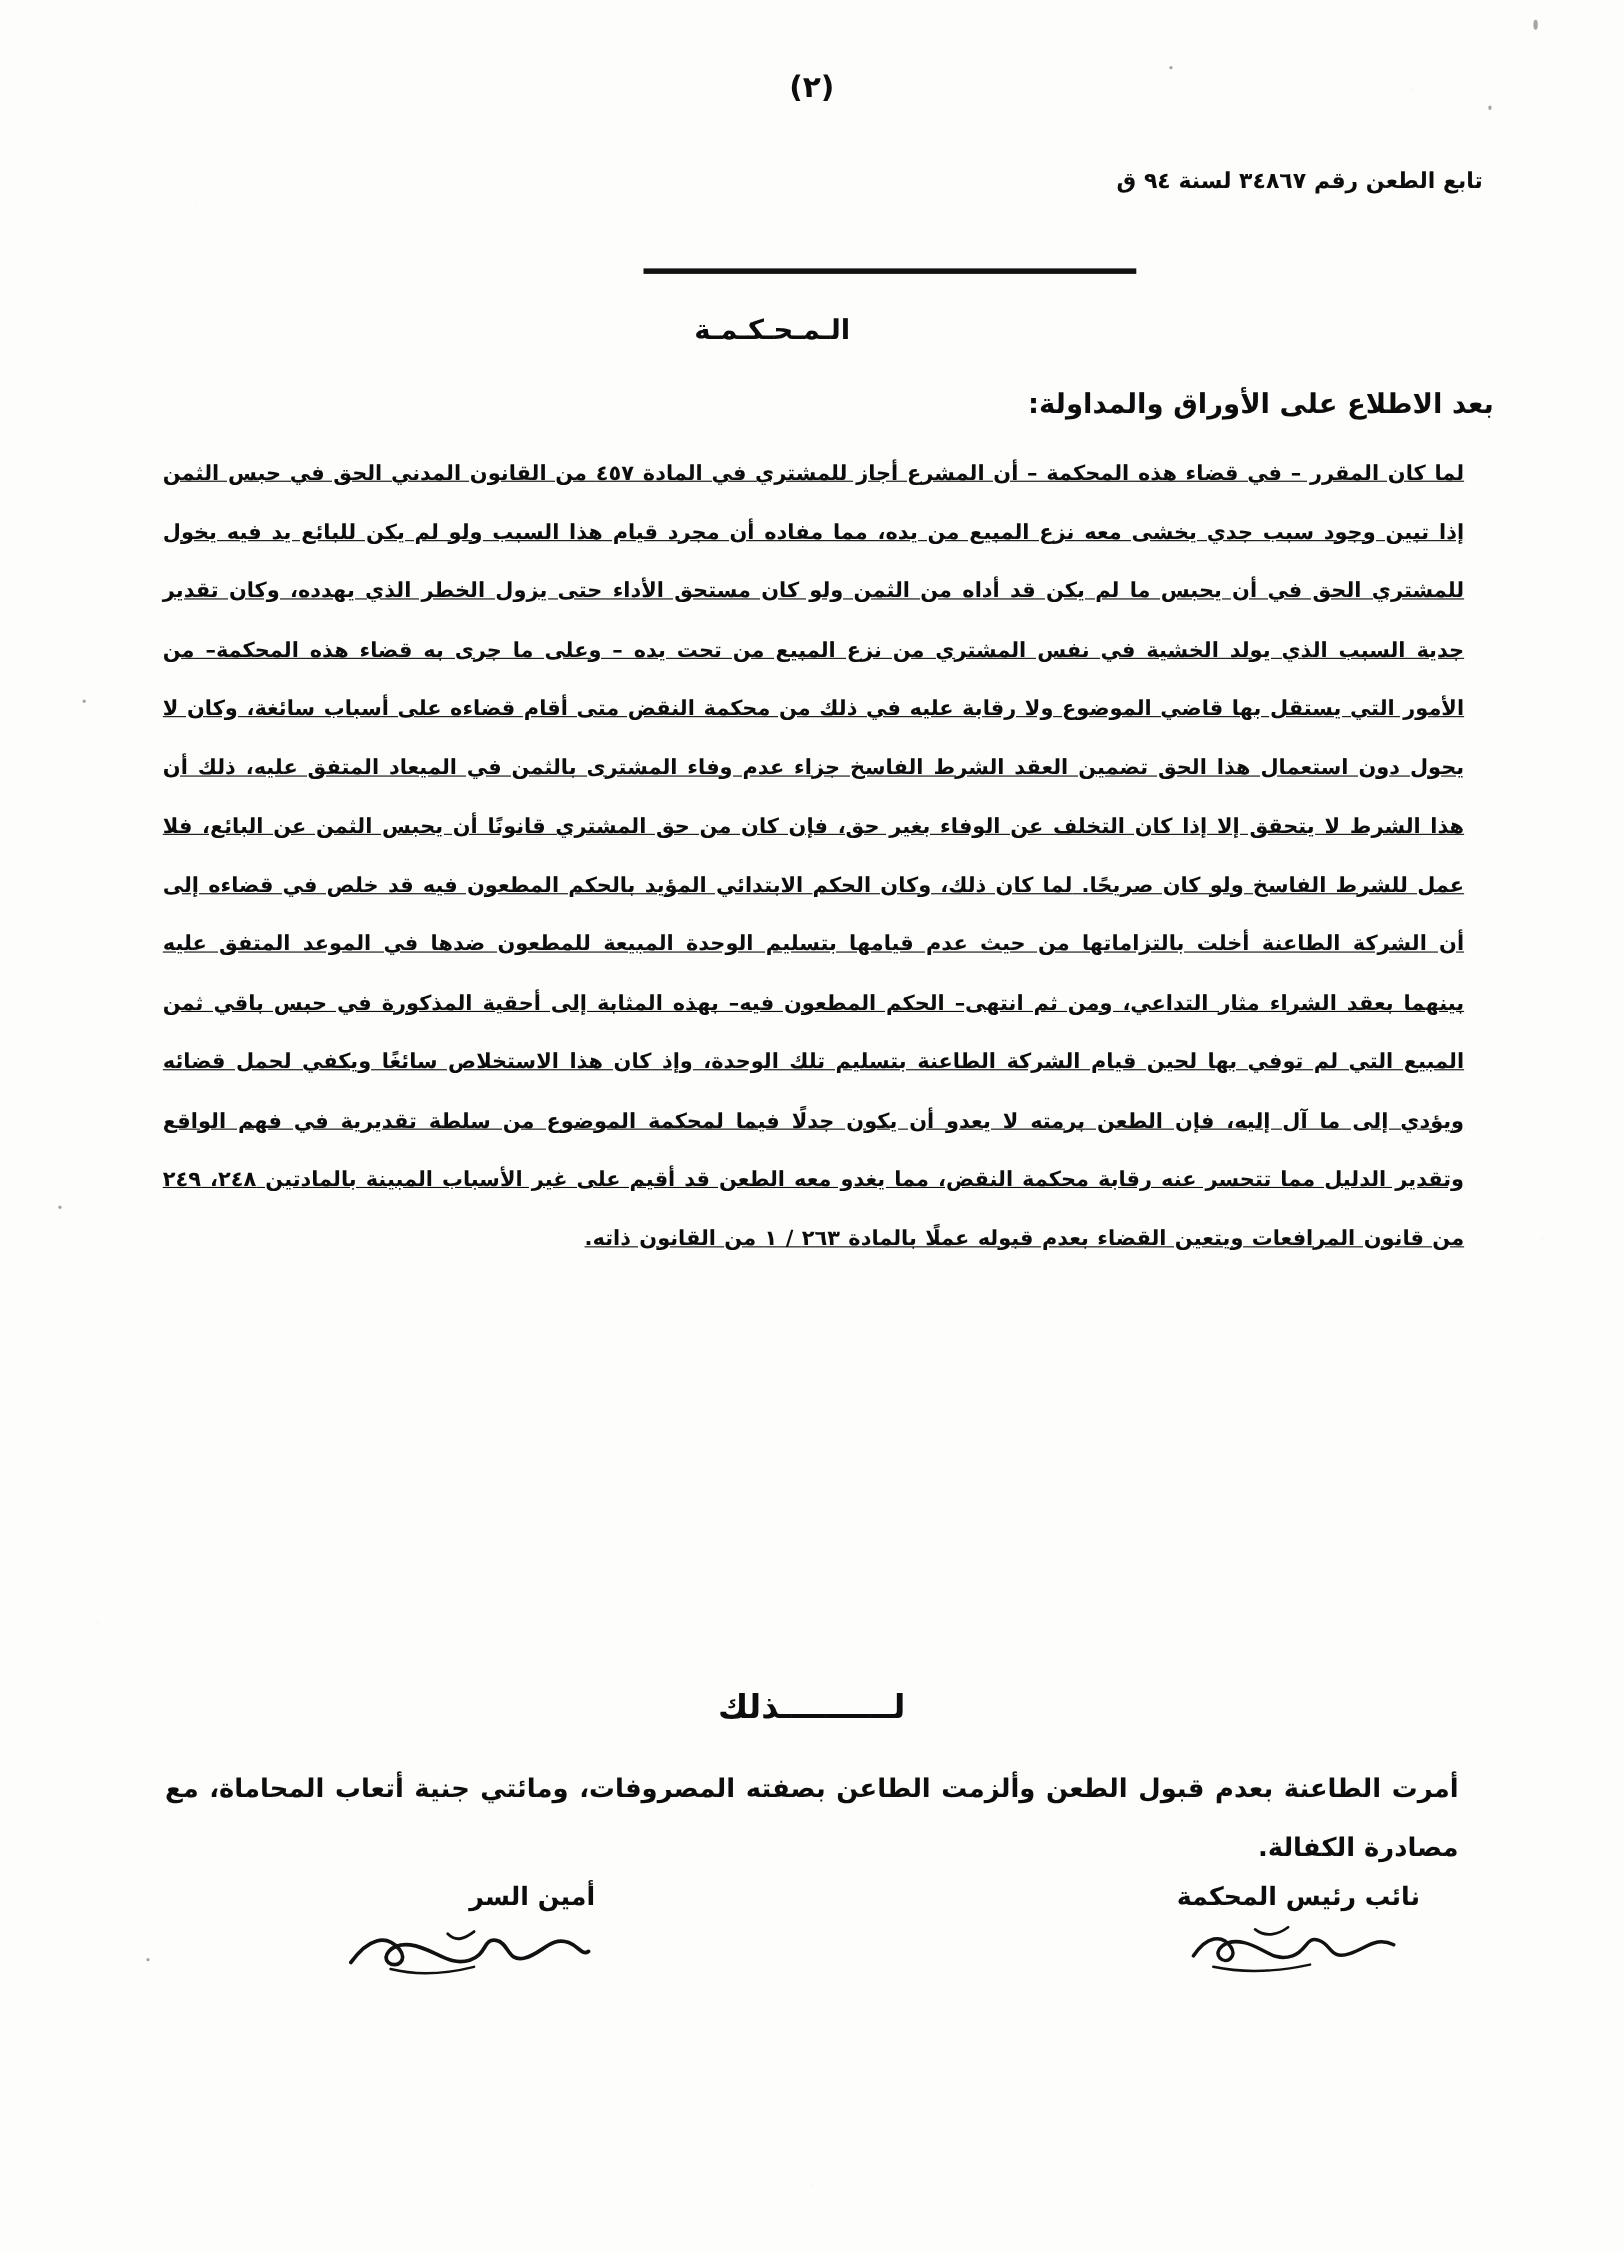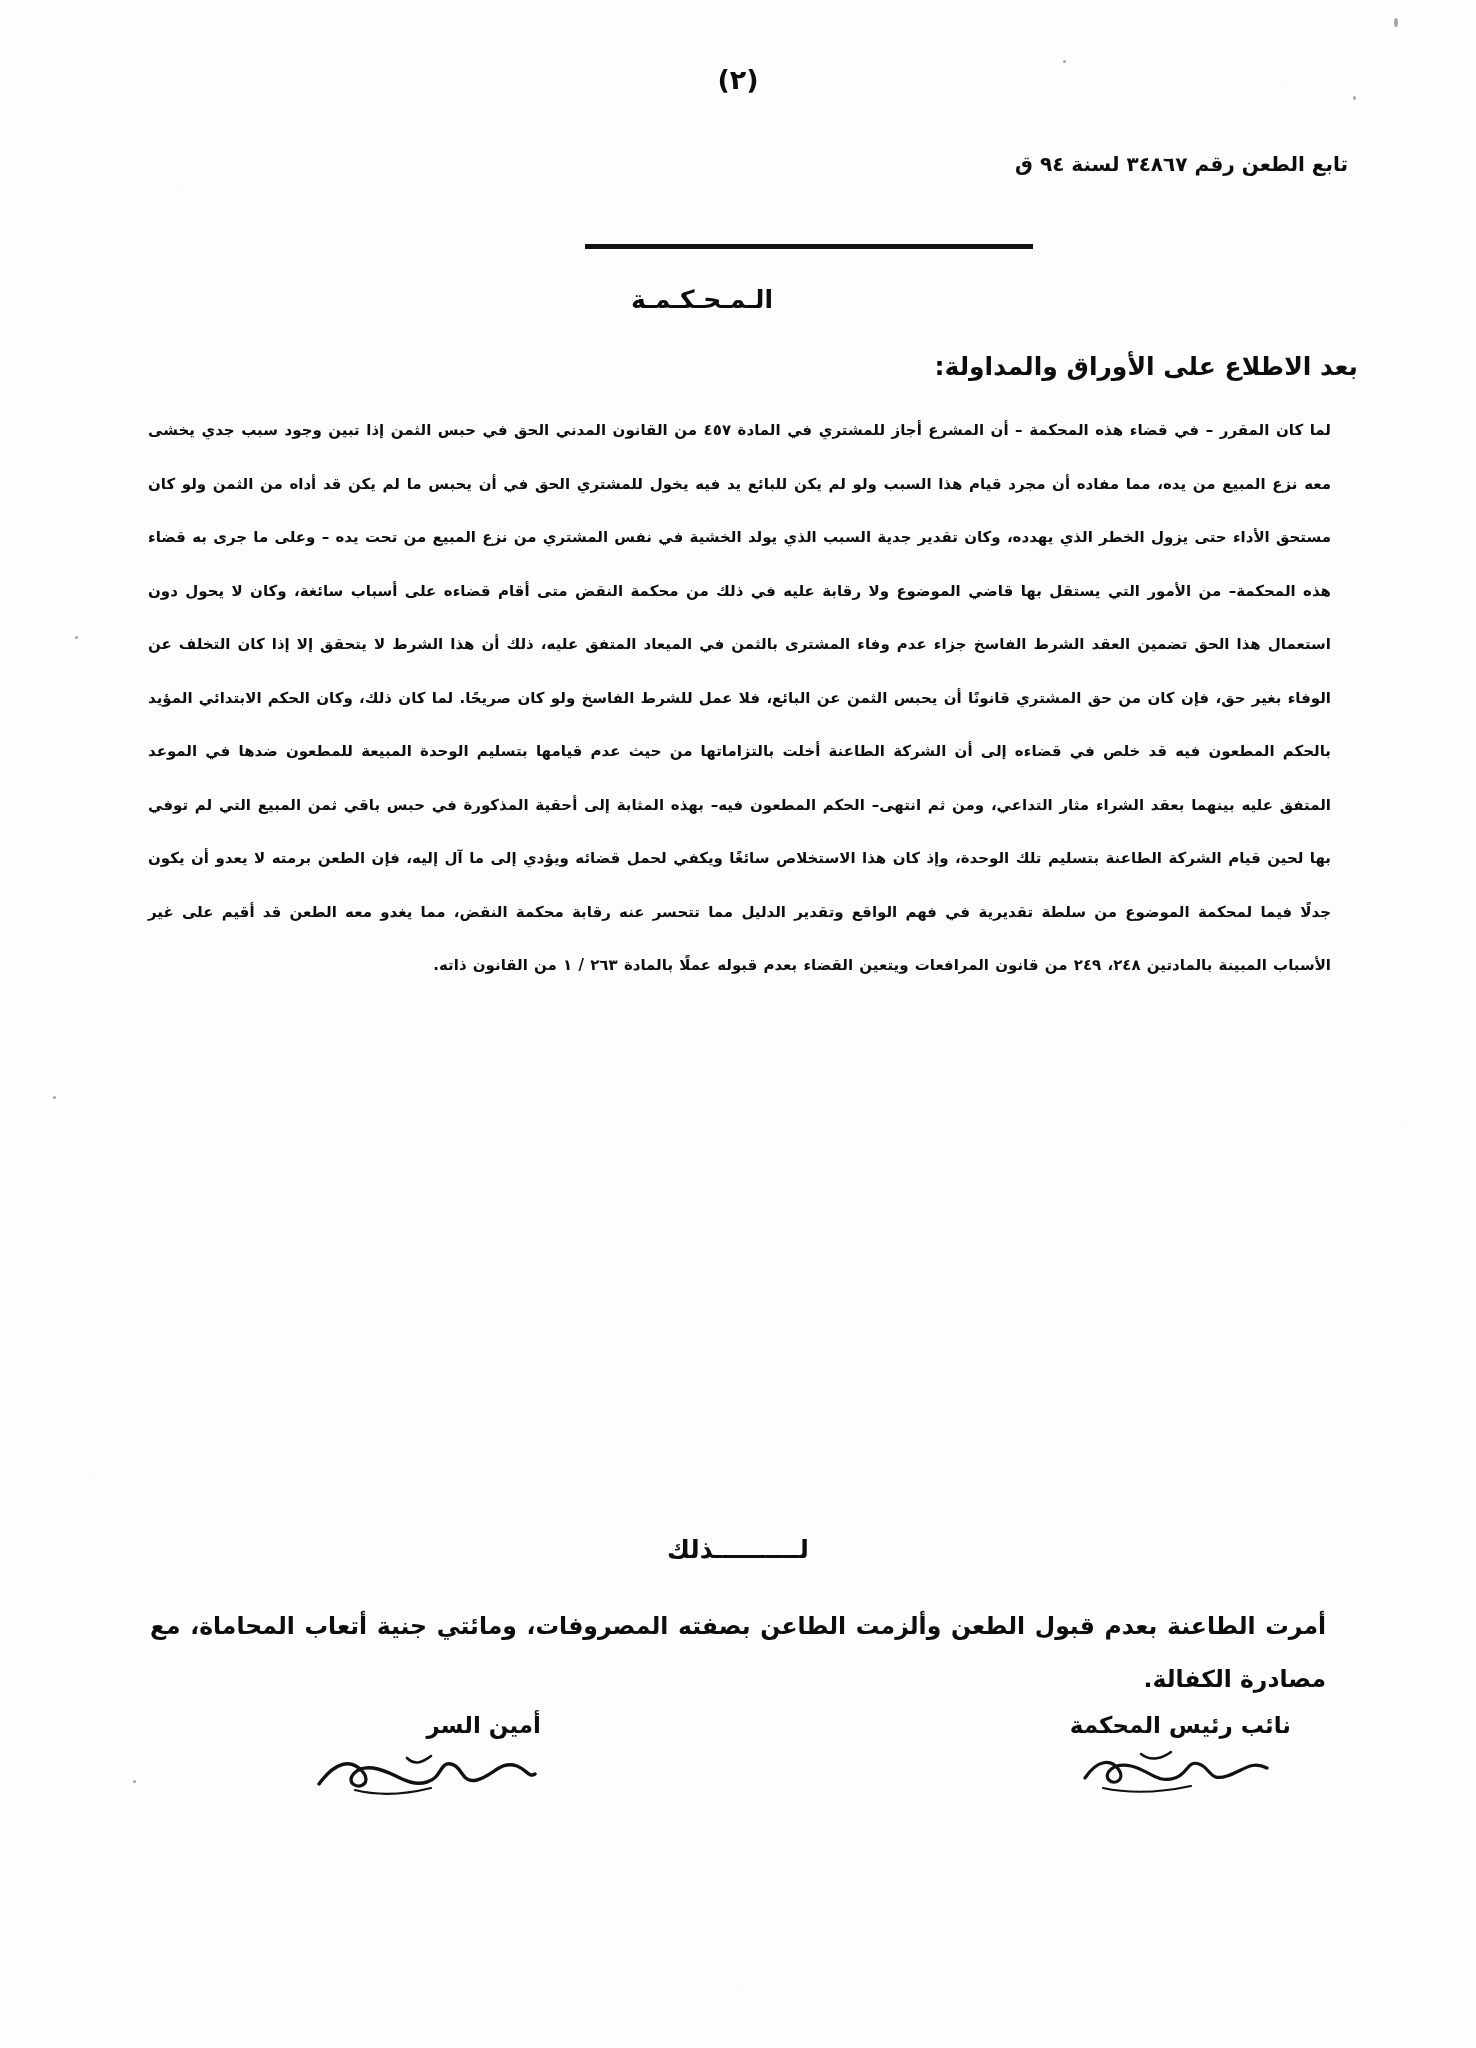--- a/index.html
+++ b/index.html
@@ -89,39 +89,40 @@
     font-weight: 700;
     white-space: nowrap;
   }
 
   
   .body-text {
     position: absolute;
     top: 404px;
     right: 145px;
     left: 148px;
-    font-size: 15px;
+    font-size: 19px;
     line-height: 53.5px;
     text-align: justify;
     text-align-last: right;
     font-weight: 600;
     word-spacing: 1px;
+    text-decoration: underline;
   }
   .body-text b {
     font-weight: 800;
   }
 
   
   .therefore-heading {
     position: absolute;
     top: 1535px;
     right: 0;
     left: 0;
     text-align: center;
-    font-size: 25px;
+    font-size: 30px;
     font-weight: 700;
     letter-spacing: 1px;
   }
   .ruling-text {
     position: absolute;
     top: 1600px;
     right: 150px;
     left: 150px;
     font-size: 23.5px;
     line-height: 53px;

